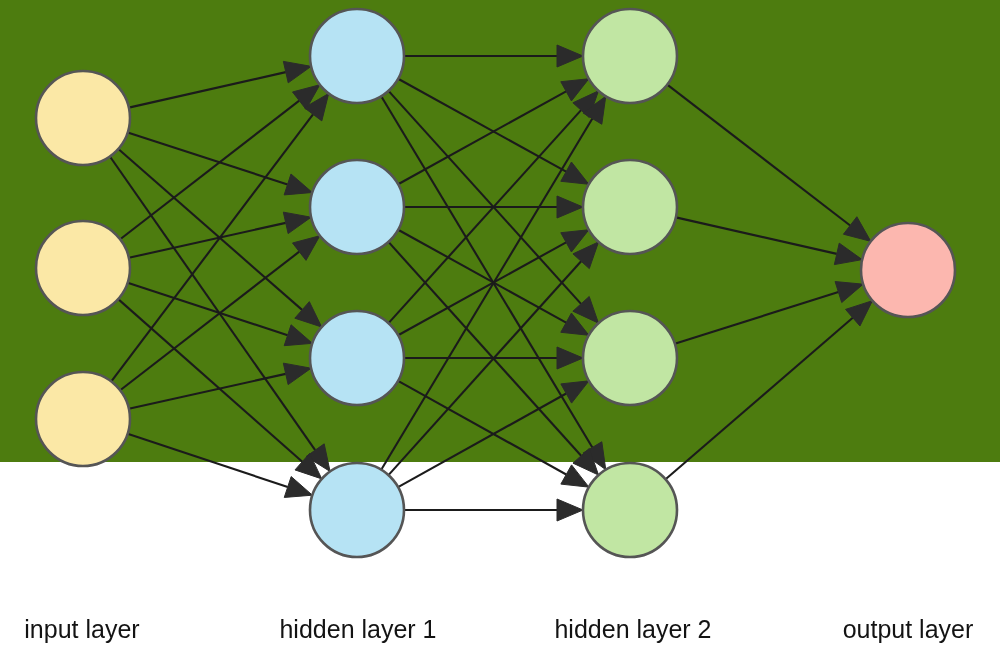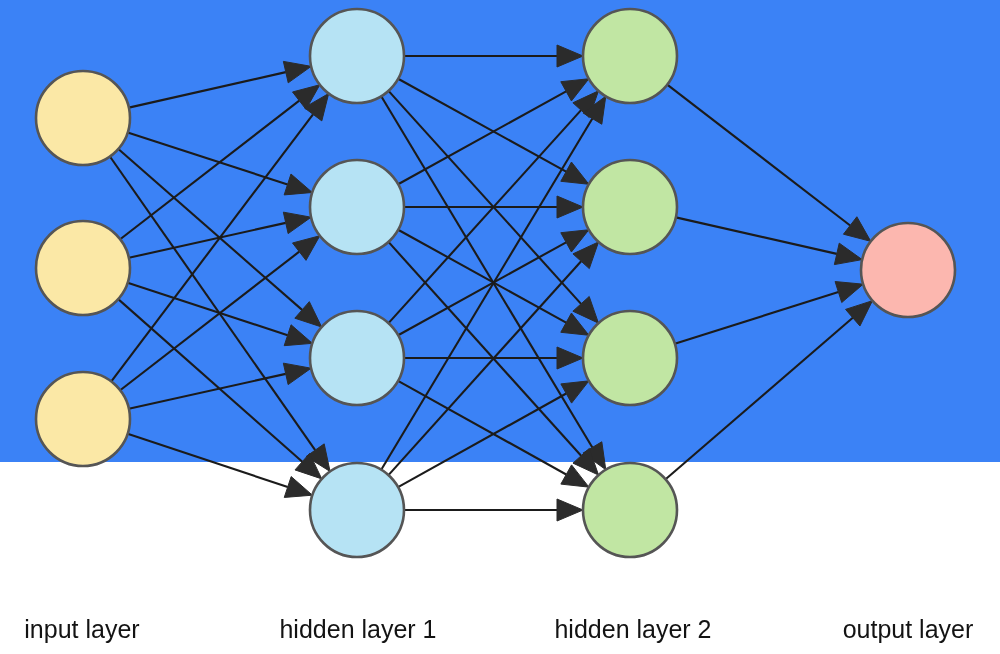--- a/index.html
+++ b/index.html
@@ -11,21 +11,21 @@
   body {
     width: 1000px;
     height: 654px;
     font-family: "Liberation Sans", sans-serif;
     overflow: hidden;
   }
   #diagram-root {
     position: relative;
     width: 1000px;
     height: 462px;
-    background: #3b82f6;
+    background: #4d7c0f;
   }
   svg#nn-svg {
     position: absolute;
     top: 0;
     left: 0;
     width: 1000px;
     height: 654px;
     display: block;
   }
   .layer-label {

